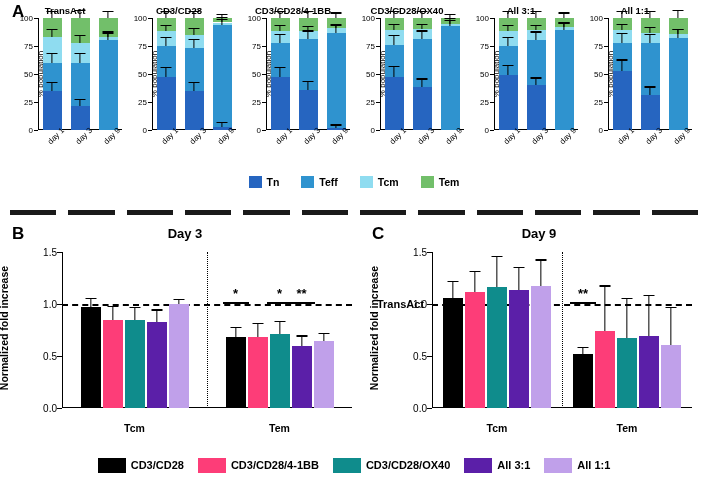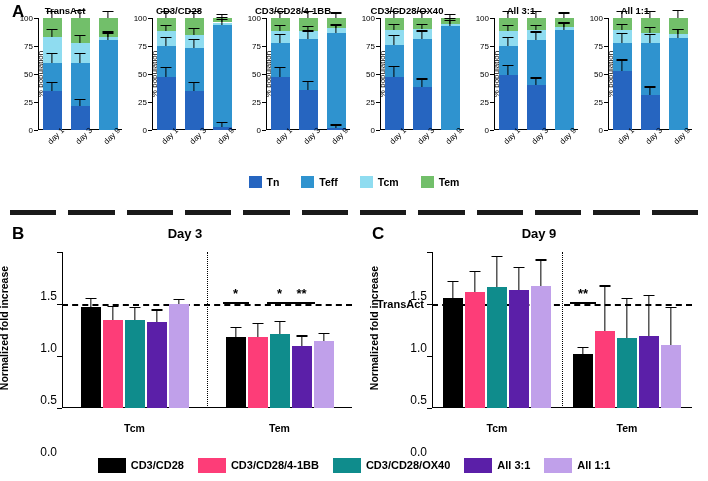--- a/index.html
+++ b/index.html
@@ -105,22 +105,22 @@
     position: absolute; left: 0; top: 0; right: 0; bottom: 0;
     border-left: 1.4px solid #000; border-bottom: 1.4px solid #000;
   }
   .bc-ylabel {
     position: absolute; font-size: 10.5px; font-weight: bold;
     white-space: nowrap;
     transform: rotate(-90deg);
   }
   .bc-tick { position: absolute; left: -5px; width: 5px; border-top: 1.4px solid #000; }
   .bc-ticklabel {
-    position: absolute; right: 100%; margin-right: 5px; font-size: 12px;
-    transform: translateY(-50%); white-space: nowrap; margin-top: 44px;
+    position: absolute; right: 100%; margin-right: 5px; font-size: 10px;
+    transform: translateY(-50%); white-space: nowrap;
   }
   .bc-refline {
     position: absolute; left: 0; right: 0; height: 0;
     border-top: 2px dashed #000;
   }
   .bc-reflabel {
     position: absolute; font-size: 11px; font-weight: bold; white-space: nowrap;
     transform: translateY(-50%);
   }
   .bc-vsep {

